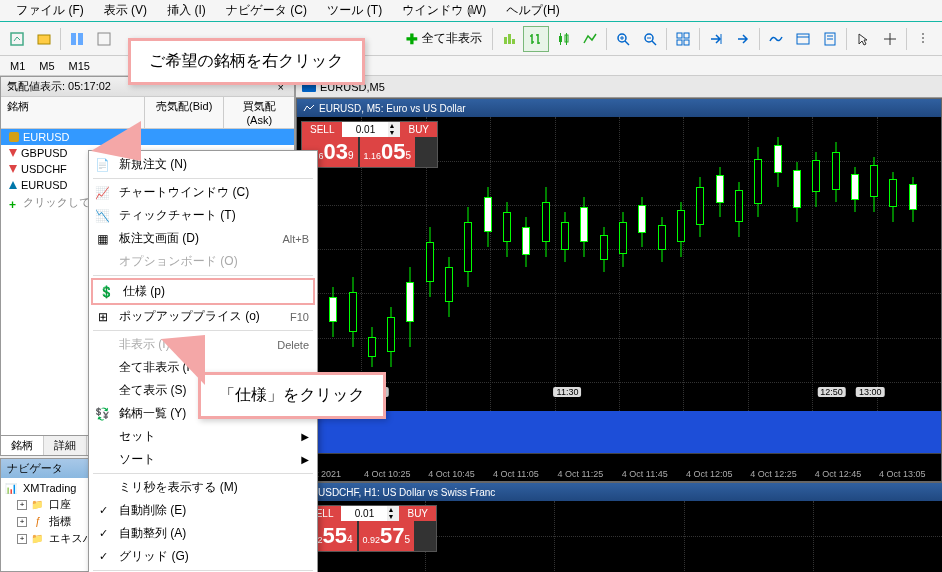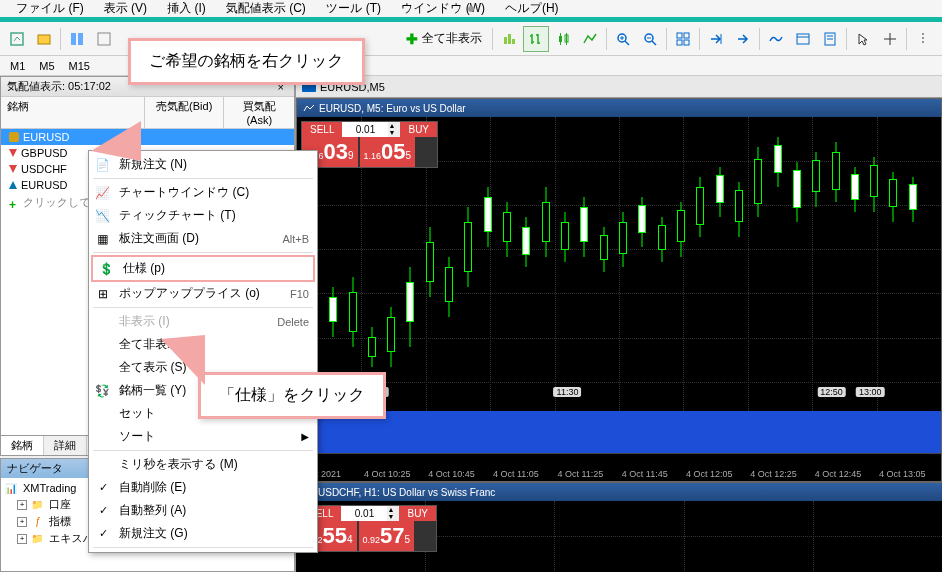--- a/index.html
+++ b/index.html
@@ -1,18 +1,18 @@
 <!DOCTYPE html>
 <html><head>
 <meta charset="utf-8">
 <style>
   * { box-sizing: border-box; margin: 0; padding: 0; font-family: 'Meiryo', 'MS Gothic', sans-serif; }
   body { width: 942px; height: 572px; background: #f0f0f0; overflow: hidden; position: relative; font-size: 12px; }
   
-  .menubar { height: 22px; background: #f5f5f5; border-bottom: 5px solid #14b8a6; display: flex; align-items: center; padding-left: 8px; gap: 4px; position: relative; }
+  .menubar { height: 22px; background: #f5f5f5; border-bottom: 1px solid #14b8a6; display: flex; align-items: center; padding-left: 8px; gap: 4px; position: relative; }
   .menu-item { padding: 2px 8px; cursor: pointer; font-size: 12px; }
   .title-dot { position: absolute; left: 50%; top: 50%; transform: translate(-50%,-50%); width: 6px; height: 6px; background: #999; border-radius: 50%; }
   
   .toolbar { height: 34px; background: #f5f5f5; border-bottom: 1px solid #ccc; display: flex; align-items: center; padding: 0 4px; gap: 1px; }
   .tool-btn { width: 26px; height: 26px; border: 1px solid transparent; display: flex; align-items: center; justify-content: center; cursor: pointer; font-size: 14px; color: #444; }
   .tool-sep { width: 1px; height: 22px; background: #ccc; margin: 0 2px; }
   .new-order-btn { display: flex; align-items: center; padding: 2px 6px; border: 1px solid transparent; cursor: pointer; gap: 4px; font-size: 12px; }
   .green-plus { color: #0a0; font-weight: bold; font-size: 14px; }
   
   .timeframes { height: 20px; background: #f5f5f5; border-bottom: 1px solid #ccc; display: flex; align-items: center; padding-left: 4px; gap: 2px; }
@@ -104,21 +104,21 @@
   svg { display: block; }
 </style>
 </head>
 <body>
 
 <div class="menubar">
   <span class="title-dot"></span>
   <div class="menu-item">ファイル (F)</div>
   <div class="menu-item">表示 (V)</div>
   <div class="menu-item">挿入 (I)</div>
-  <div class="menu-item">気配値表示 (C)</div>
+  <div class="menu-item">ナビゲータ (C)</div>
   <div class="menu-item">ツール (T)</div>
   <div class="menu-item">ウインドウ (W)</div>
   <div class="menu-item">ヘルプ(H)</div>
 </div>
 
 <div class="toolbar">
   <div class="tool-btn">
       <svg width="16" height="16">
         <rect x="2" y="2" width="12" height="12" fill="none" stroke="#4a8" stroke-width="1.5"></rect>
         <path d="M5 10 L8 6 L11 9" stroke="#4a8" fill="none"></path>
@@ -591,20 +591,23 @@
   </div>
   <div class="ctx-item">
     <span class="ctx-icon">📉</span>
     <span>ティックチャート (T)</span>
   </div>
   <div class="ctx-item">
     <span class="ctx-icon">▦</span>
     <span>板注文画面 (D)</span>
     <span class="ctx-shortcut">Alt+B</span>
   </div>
+  <div class="ctx-item disabled">
+    <span>オプションボード (O)</span>
+  </div>
   <div class="ctx-sep"></div>
   <div class="ctx-item highlighted">
     <span class="ctx-icon" style="color:#d4a017">💲</span>
     <span>仕様 (p)</span>
   </div>
   <div class="ctx-item">
     <span class="ctx-icon">⊞</span>
     <span>ポップアッププライス (o)</span>
     <span class="ctx-shortcut">F10</span>
   </div>
@@ -638,20 +641,20 @@
   <div class="ctx-item">
     <span class="ctx-check">✓</span>
     <span>自動削除 (E)</span>
   </div>
   <div class="ctx-item">
     <span class="ctx-check">✓</span>
     <span>自動整列 (A)</span>
   </div>
   <div class="ctx-item">
     <span class="ctx-check">✓</span>
-    <span>新規注文 (G)</span>
+    <span>グリッド (G)</span>
   </div>
   <div class="ctx-sep"></div>
 
 </div>
 
 <div class="callout callout-1">ご希望の銘柄を右クリック</div>
 <div class="callout callout-2">「仕様」をクリック</div>
 
 </body></html>

